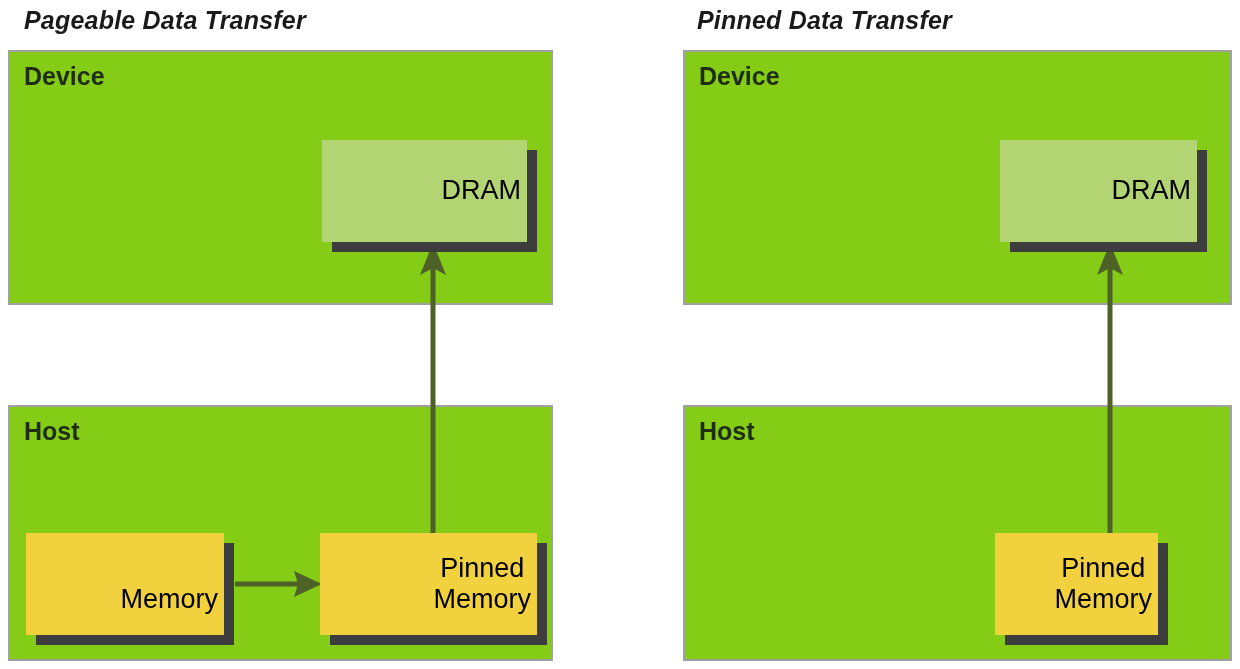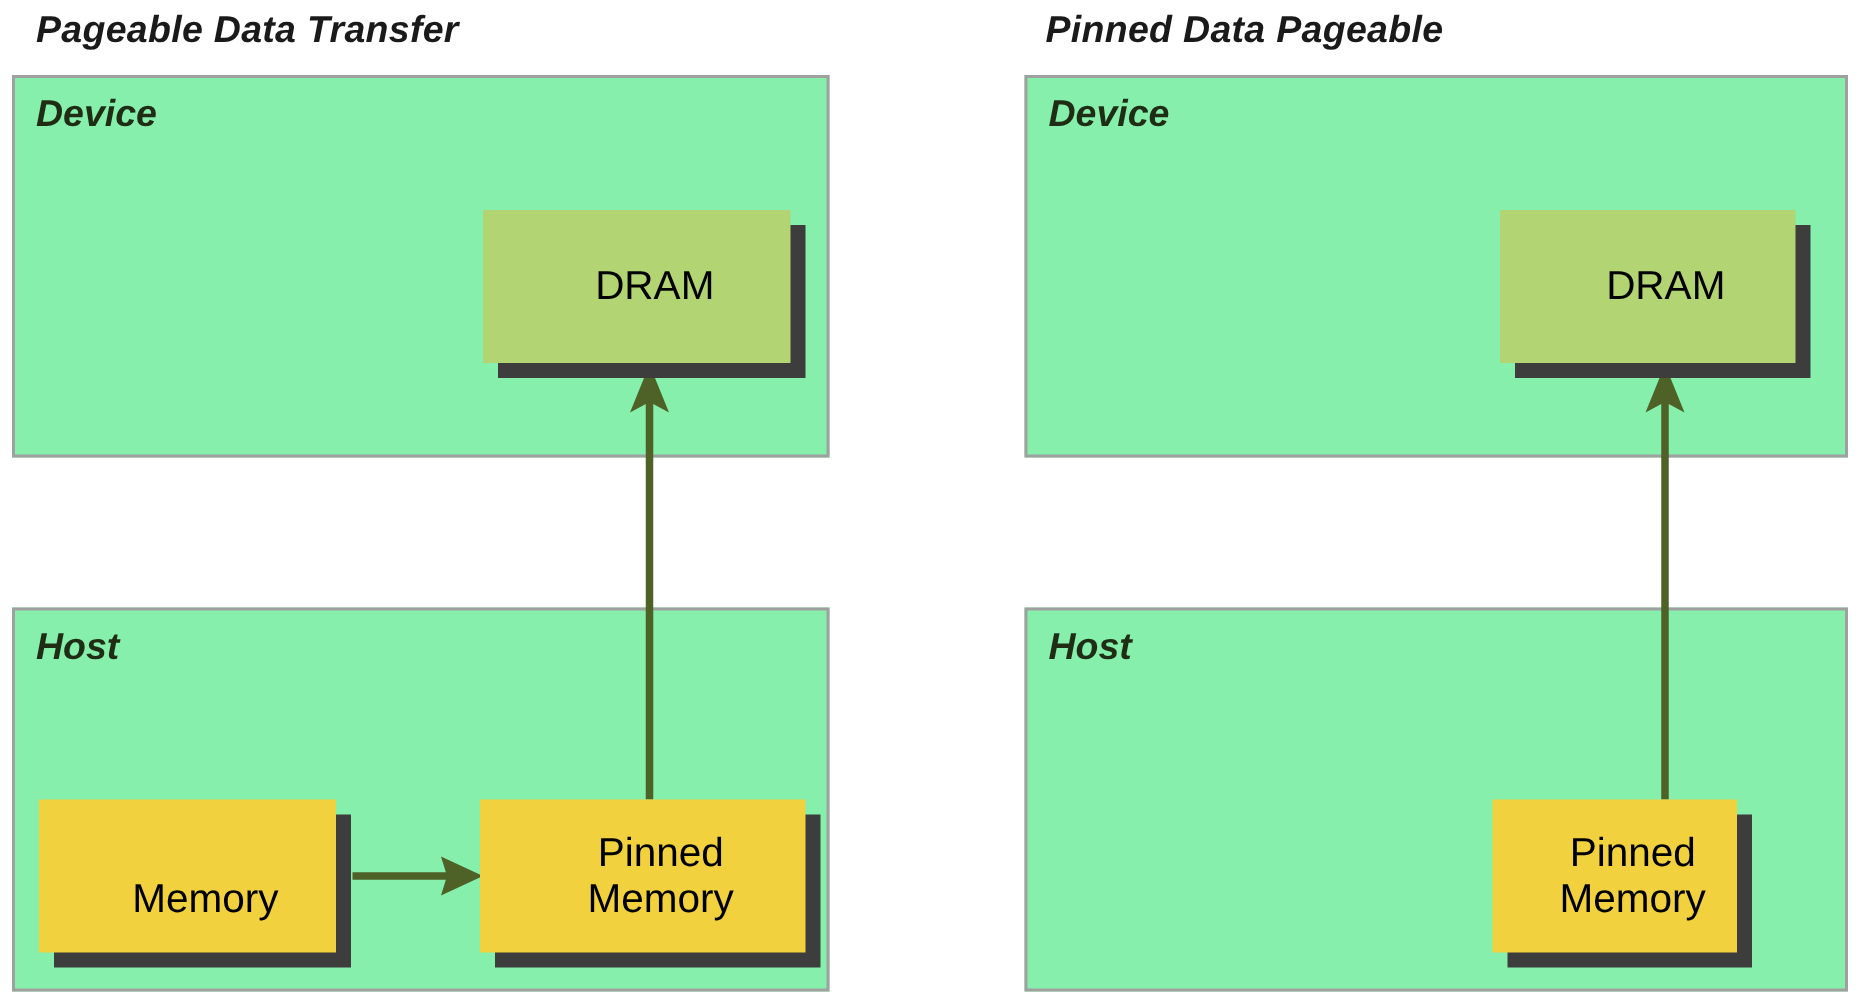--- a/index.html
+++ b/index.html
@@ -27,42 +27,41 @@
     font-style: italic;
     font-size: 25px;
     color: #1a1a1a;
     letter-spacing: 0.2px;
     white-space: nowrap;
   }
 
   
   .container-box {
     position: absolute;
-    background: #86efac;
+    background: #84cc16;
     border: 2px solid #a0a0a0;
     box-sizing: border-box;
-    font-style: italic;
   }
   .container-label {
     position: absolute;
     top: 10px;
     left: 14px;
     font-weight: bold;
     font-size: 25px;
     color: #1f2d15;
     white-space: nowrap;
   }
 
   
   .block {
     position: absolute;
     box-sizing: border-box;
     display: flex;
     align-items: center;
-    justify-content: center;
+    justify-content: flex-end;
     text-align: center;
     font-size: 27px;
     color: #000000;
     line-height: 1.15;
     z-index: 3;
     padding-left: 24px;
   }
   .block .shadow {
     position: absolute;
     left: 10px;
@@ -131,21 +130,21 @@
 
   <div class="block yellow" style="left:320px; top:533px; width:217px; height:102px;">
     <div class="shadow"></div>
     <div class="face"></div>
     <div class="label">
       <span>Pinned</span><br>
       <span>Memory</span>
     </div>
   </div>
 
-  <div class="panel-title" style="left:697px; top:6px;">Pinned Data Pageable</div>
+  <div class="panel-title" style="left:697px; top:6px;">Pinned Data Transfer</div>
 
   <div class="container-box" style="left:683px; top:50px; width:549px; height:255px;">
     <div class="container-label">Device</div>
   </div>
 
   <div class="block green" style="left:1000px; top:140px; width:197px; height:102px;">
     <div class="shadow"></div>
     <div class="face"></div>
     <div class="label">DRAM</div>
   </div>

